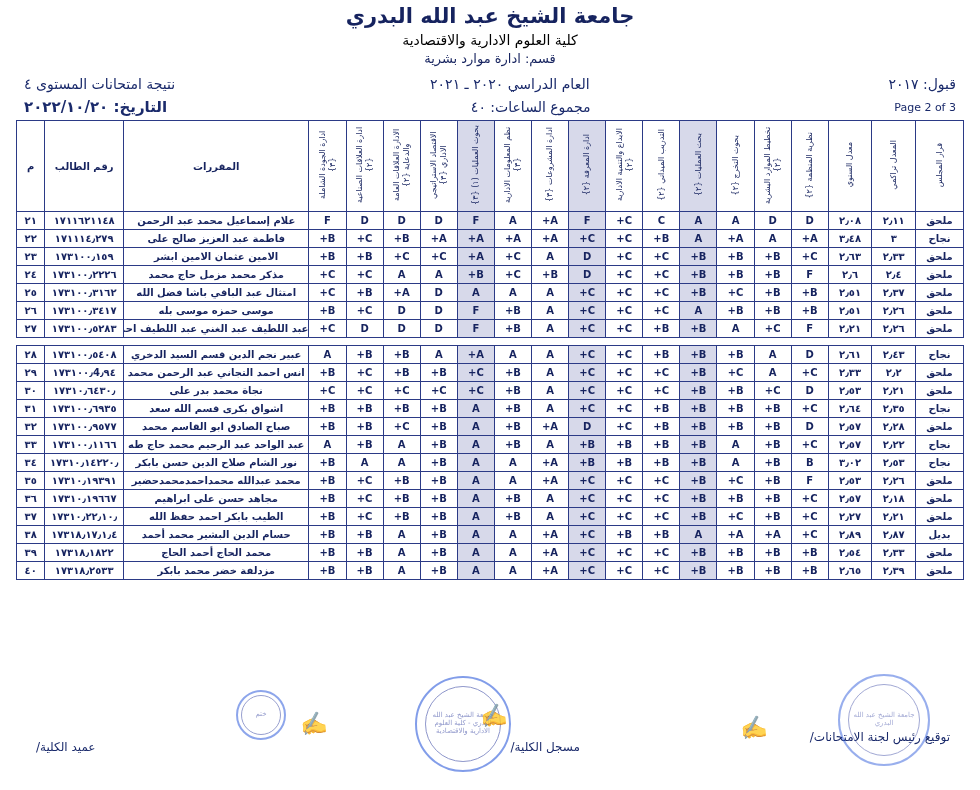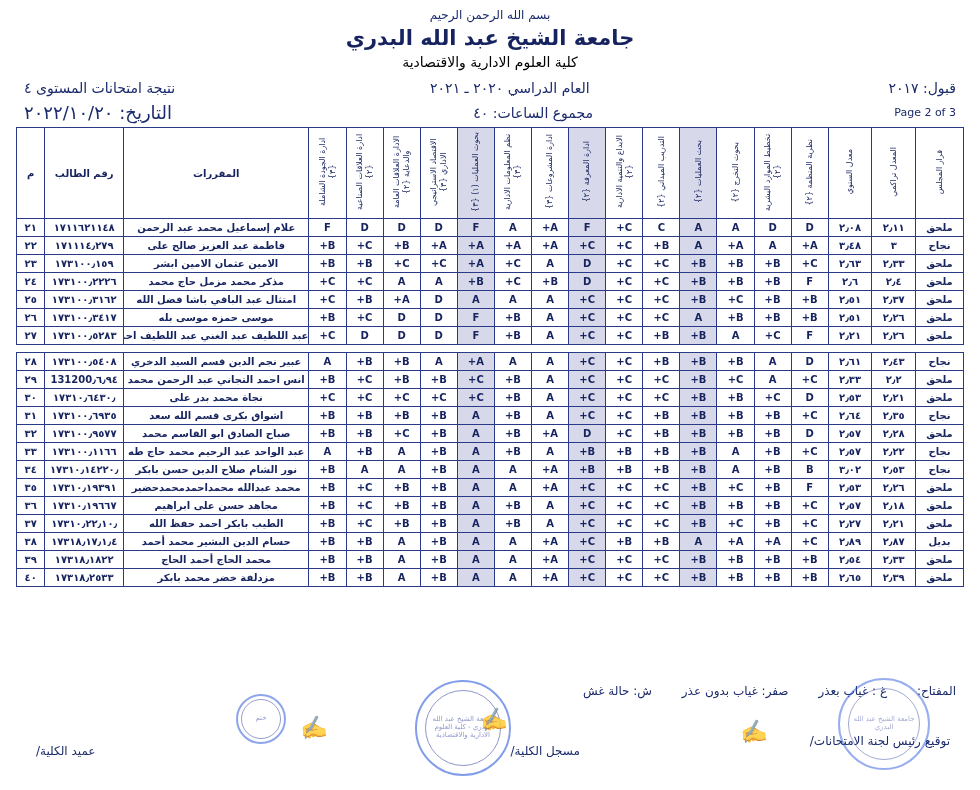--- a/index.html
+++ b/index.html
@@ -38,21 +38,21 @@
   .title-level{font-size:14px;font-weight:normal;}
   .year{font-size:14px;}
   .admission{font-size:14px;margin-left:44px;}
   .pageof{font-size:11px;color:#1a2a6b;direction:ltr;}
 
   .second-row{
     display:flex;flex-direction:row;justify-content:space-between;
     align-items:center;margin:6px 24px 2px 24px;font-size:13px;
   }
   .hours{font-size:14px;}
-  .date{font-size:18px;}
+  .date{font-size:15px;font-weight:bold;}
 
   
   .tablewrap{margin:4px 16px 0 16px;position:relative;}
   table.grades{
     border-collapse:collapse;
     width:948px;
     table-layout:fixed;
     font-size:10px;
   }
   table.grades td,table.grades th{
@@ -136,23 +136,23 @@
   .sigmark{
     position:absolute;color:#20306f;font-size:22px;opacity:.8;
     transform:rotate(-8deg);font-family:"DejaVu Serif","Liberation Serif",serif;
   }
 </style>
 </head>
 <body>
 
 <div class="page">
 
-  <div class="basmala">بسم الله الرحمن الرحيم</div>
   <div class="uni-name">جامعة الشيخ عبد الله البدري</div>
   <div class="faculty">كلية العلوم الادارية والاقتصادية</div>
+  <div class="dept">قسم: ادارة موارد بشرية</div>
 
   <div class="info-row">
     <div class="cell admission">قبول: ٢٠١٧</div>
     <div class="cell year">العام الدراسي  ٢٠٢٠ ـ ٢٠٢١</div>
     <div class="cell title-level">نتيجة امتحانات المستوى  ٤</div>
   </div>
 
   <div class="second-row">
     <div class="cell pageof">Page 2 of 3</div>
     <div class="cell hours">مجموع الساعات:  ٤٠</div>
@@ -400,21 +400,21 @@
             <td class="grade">C+</td>
             <td class="grade shaded">C+</td>
             <td class="grade">A</td>
             <td class="grade">B+</td>
             <td class="grade shaded">C+</td>
             <td class="grade">B+</td>
             <td class="grade">B+</td>
             <td class="grade">C+</td>
             <td class="grade">B+</td>
             <td class="name">انس احمد التجاني عبد الرحمن محمد</td>
-            <td class="sid">131200٫٦٫٩٤</td>
+            <td class="sid">١٧٣١٠٠٫4٫٩٤</td>
             <td class="num">٢٩</td>
           </tr>
           <tr>
             <td class="res">ملحق</td>
             <td class="num">٢٫٢١</td>
             <td class="num">٢٫٥٣</td>
             <td class="grade">D</td>
             <td class="grade">C+</td>
             <td class="grade">B+</td>
             <td class="grade shaded">B+</td>
@@ -650,26 +650,20 @@
             <td class="grade">B+</td>
             <td class="name">مزدلفة خضر محمد بابكر</td>
             <td class="sid">١٧٣١٨٫٢٥٣٣</td>
             <td class="num">٤٠</td>
           </tr>
         </tbody>
     </table>
   </div>
 
   <div class="footer">
-    <div class="key-line">
-      <span class="k">المفتاح:</span>
-      <span class="k">غ : غياب بعذر</span>
-      <span class="k">صفر: غياب بدون عذر</span>
-      <span class="k">ش: حالة غش</span>
-    </div>
 
     <div class="sig-right">توقيع رئيس لجنة الامتحانات/</div>
     <div class="sig-mid">مسجل الكلية/</div>
     <div class="sig-left">عميد الكلية/</div>
 
     <div class="stamp" id="stamp-center">
       <div class="inner">جامعة الشيخ عبد الله البدري - كلية العلوم الادارية والاقتصادية</div>
     </div>
     <div class="stamp" id="stamp-right">
       <div class="inner">جامعة الشيخ عبد الله البدري</div>

